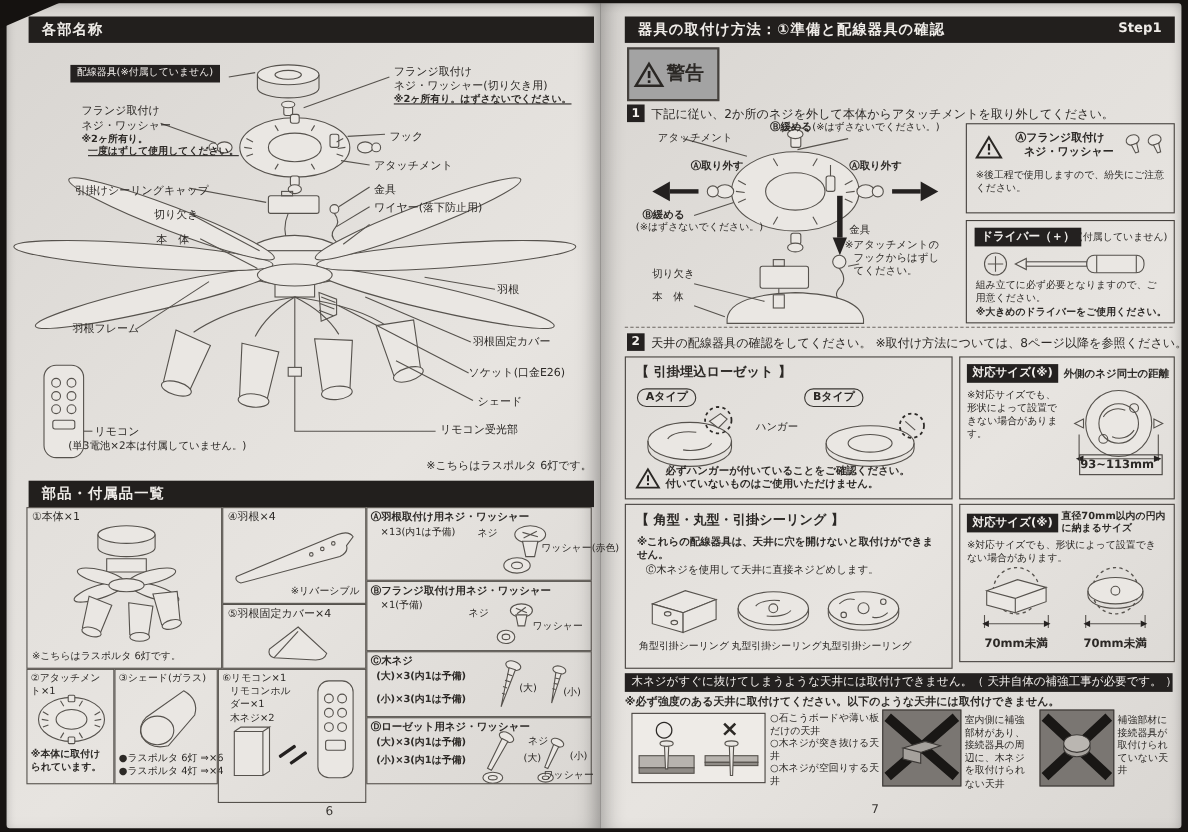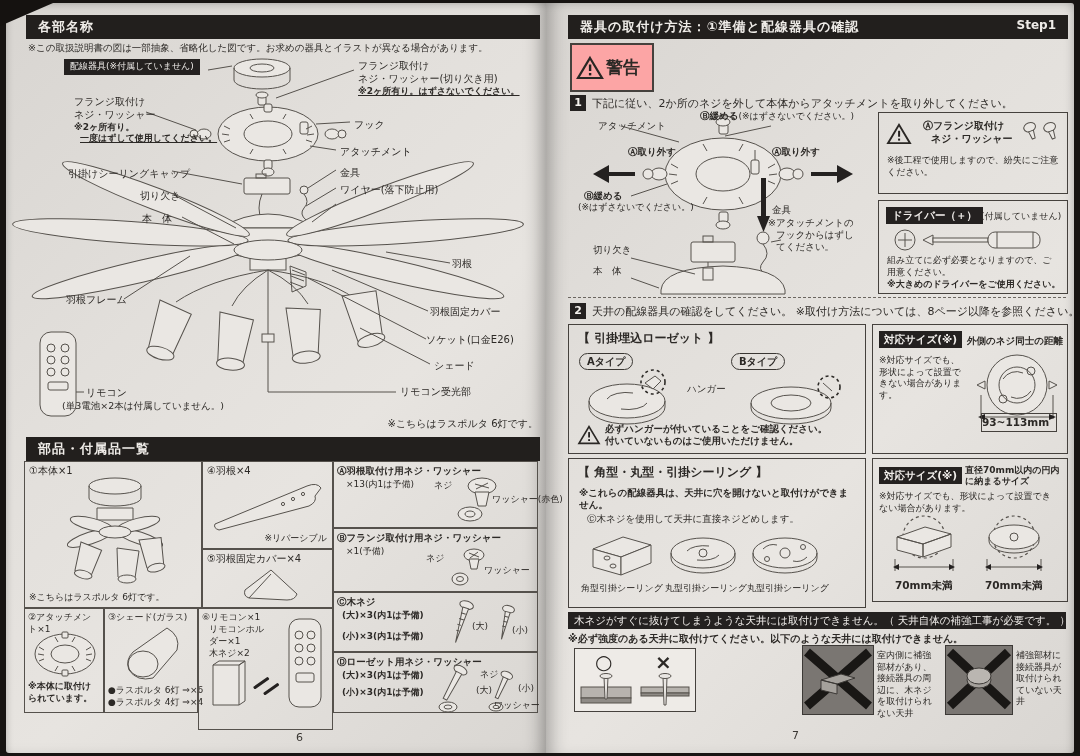--- a/index.html
+++ b/index.html
@@ -36,21 +36,20 @@
 </style>
 </head>
 <body>
 
 <div id="stage">
   <div id="paper-left" class="paper"></div>
   <div id="paper-right" class="paper"></div>
   <div class="corner" style="left:0;top:0;border-width:26px 60px 0 0;border-color:#151210 transparent transparent transparent;"></div>
 
   <div class="hdr" style="left:26px;top:15px;width:502px;"><span>各部名称</span></div>
-  <div class="t s95" style="left:28px;top:42px;">※この取扱説明書の図は一部抽象、省略化した図です。お求めの器具とイラストが異なる場合があります。</div>
 
   <svg style="left:24px;top:56px;" width="516" height="374" viewBox="0 0 516 374">
 
     <ellipse class="fl" cx="238" cy="12" rx="28" ry="9"></ellipse>
       <path class="ln" d="M210,12 v12 a28,9 0 0 0 56,0 v-12"></path>
       <ellipse class="ln" cx="238" cy="12" rx="12" ry="4"></ellipse>
     <rect class="fl" x="234" y="40" width="8" height="9" rx="2"></rect>
       <ellipse class="fl" cx="238" cy="39" rx="6" ry="3"></ellipse>
 
     <ellipse class="fl" cx="244" cy="78" rx="50" ry="27"></ellipse>
@@ -349,21 +348,21 @@
     <div class="t s9" style="left:160px;top:47px;">ワッシャー</div>
   </div>
 
   <div class="pagenum" style="left:296px;top:731px;">6</div>
 
   <div class="hdr" style="left:568px;top:15px;width:488px;">
     <span>器具の取付け方法：①準備と配線器具の確認</span>
     <span style="position:absolute;right:12px;top:3px;font-size:12px;letter-spacing:0;">Step1</span>
   </div>
 
-  <div class="box" style="left:570px;top:43px;width:80px;height:45px;border-width:2.5px;background:#fca5a5;">
+  <div class="box" style="left:570px;top:43px;width:80px;height:45px;border-width:2.5px;background:#a3a3a3;">
     <svg style="left:5px;top:11px;" width="26" height="24" viewBox="0 0 26 24">
       <path d="M13,2 L25,22 H1 Z" fill="none" stroke="#2a2724" stroke-width="2.2"></path>
         <rect class="dk" x="11.9" y="8.5" width="2.4" height="6.5"></rect>
         <rect class="dk" x="11.9" y="17" width="2.4" height="2.4"></rect>
     </svg>
     <div class="t b" style="left:34px;top:12px;font-size:17px;">警告</div>
   </div>
 
   <div class="stepnum" style="left:570px;top:95px;">1</div>
   <div class="t s11" style="left:592px;top:97px;">下記に従い、2か所のネジを外して本体からアタッチメントを取り外してください。</div>
@@ -586,20 +585,25 @@
         <rect x="2" y="25" width="50" height="5" fill="#8f8b86" stroke="#56524d"></rect>
       <path class="fl" d="M25,4 h4 l-1,22 h-2 Z"></path>
         <ellipse class="fl" cx="27" cy="3" rx="6" ry="2.5"></ellipse>
       <rect x="62" y="14" width="48" height="6" fill="#b7b3ae" stroke="#56524d"></rect>
         <rect x="62" y="20" width="48" height="3" fill="#8f8b86" stroke="#56524d"></rect>
       <path class="fl" d="M84,4 h4 l-1,28 h-2 Z"></path>
         <ellipse class="fl" cx="86" cy="3" rx="6" ry="2.5"></ellipse>
     </svg>
   </div>
 
+  <div class="t s9 wrap" style="left:700px;top:648px;width:100px;">
+    <div>○石こうボードや薄い板だけの天井</div>
+    <div>○木ネジが突き抜ける天井</div>
+    <div>○木ネジが空回りする天井</div>
+  </div>
 
   <div class="ngtile" style="left:802px;top:645px;width:70px;height:68px;">
     <svg width="70" height="68" viewBox="0 0 70 68" style="left:0;top:0;">
       <path d="M4,6 L66,60 M66,6 L4,60" stroke="#191715" stroke-width="9"></path>
       <path d="M18,34 l20,-6 14,4 -18,6 Z M18,34 l16,4 v10 l-16,-4 Z" fill="#a5a19c" stroke="#3c3936"></path>
     </svg>
   </div>
   <div class="t s9 wrap" style="left:877px;top:650px;width:62px;">室内側に補強部材があり、接続器具の周辺に、木ネジを取付けられない天井</div>
 
   <div class="ngtile" style="left:945px;top:645px;width:66px;height:68px;">

